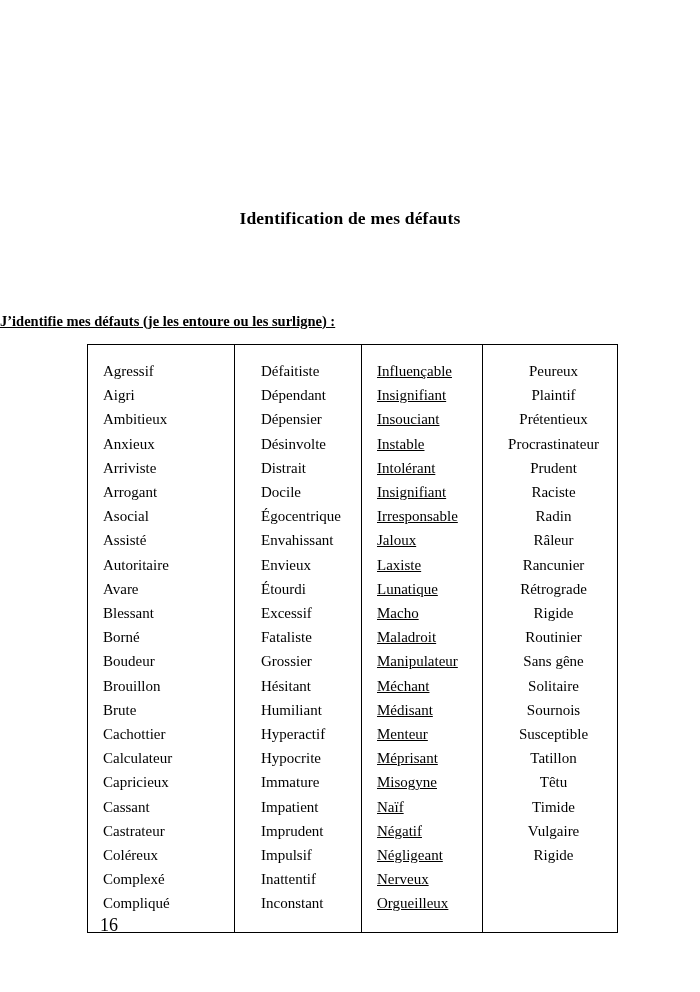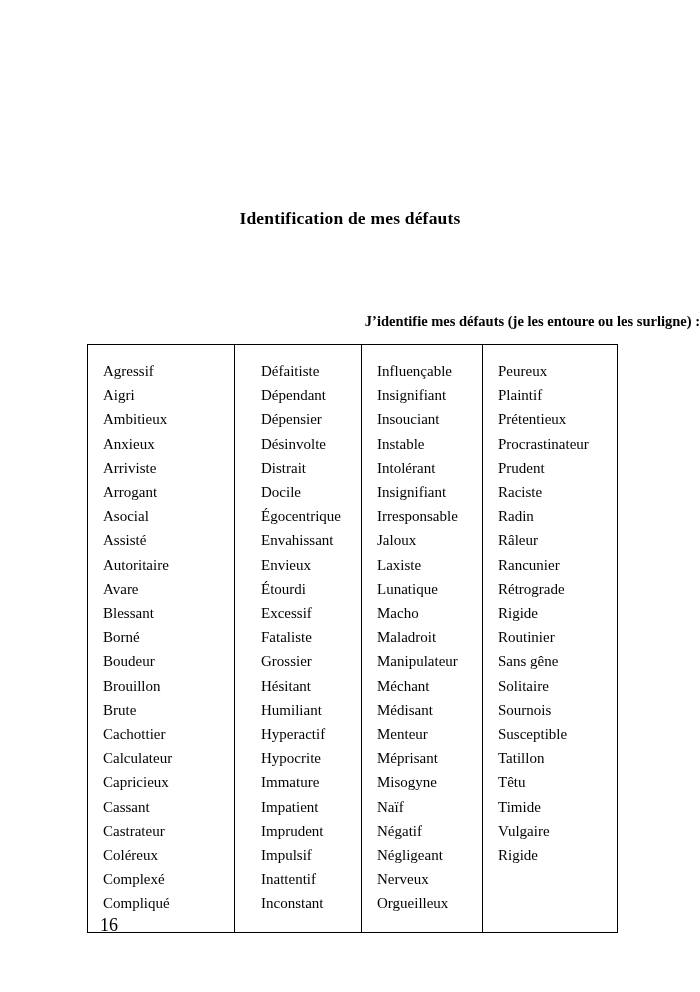--- a/index.html
+++ b/index.html
@@ -29,44 +29,45 @@
     text-align: center;
     font-size: 17.5px;
     font-weight: bold;
     letter-spacing: 0.2px;
   }
   .instruction {
     position: absolute;
     top: 298px;
     left: 0;
     width: 700px;
-    text-align: right;
+    text-align: left;
     font-size: 14.5px;
     font-weight: bold;
+    text-decoration: underline;
   }
   .table-wrap {
     position: absolute;
     top: 344px;
     left: 87px;
     width: 515px;
   }
   table.defauts {
     border-collapse: collapse;
     width: 515px;
     table-layout: fixed;
   }
   table.defauts td.col {
     border: 1px solid #000000;
     vertical-align: top;
     padding: 6px 0 8px 0;
   }
   table.defauts td.col:nth-child(1) { width: 146px; }
   table.defauts td.col:nth-child(2) { width: 115px; padding-left: 11px; }
-  table.defauts td.col:nth-child(3) { width: 120px; }
-  table.defauts td.col:nth-child(4) { width: 134px; }
+  table.defauts td.col:nth-child(3) { width: 120px; text-decoration: underline; }
+  table.defauts td.col:nth-child(4) { width: 134px; text-align: center; }
   ul.word-list {
     list-style: none;
     margin: 8px;
     padding: 0;
   }
   ul.word-list li {
     font-size: 15px;
     line-height: 24.2px;
     padding-left: 7px;
     white-space: nowrap;

